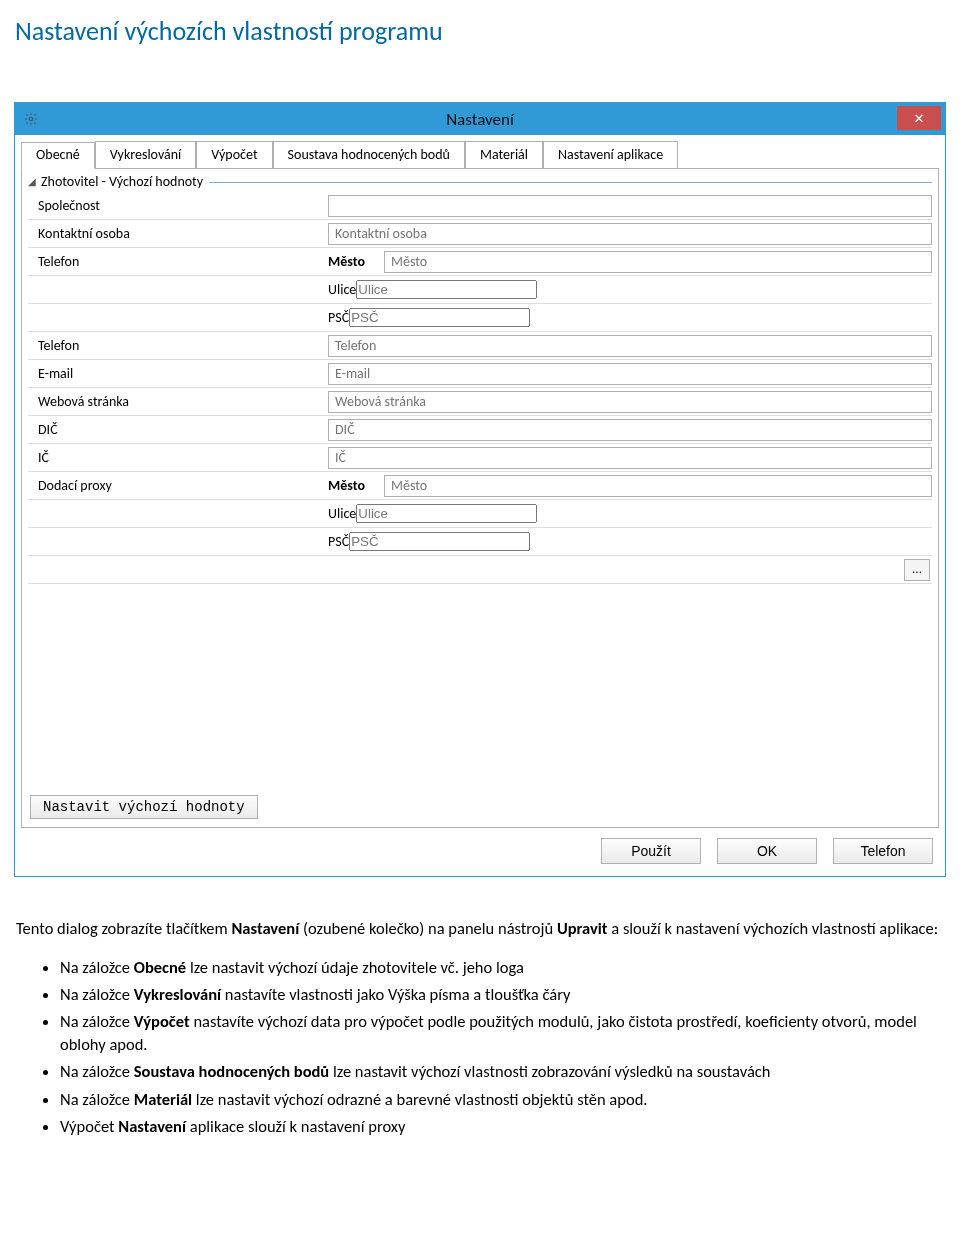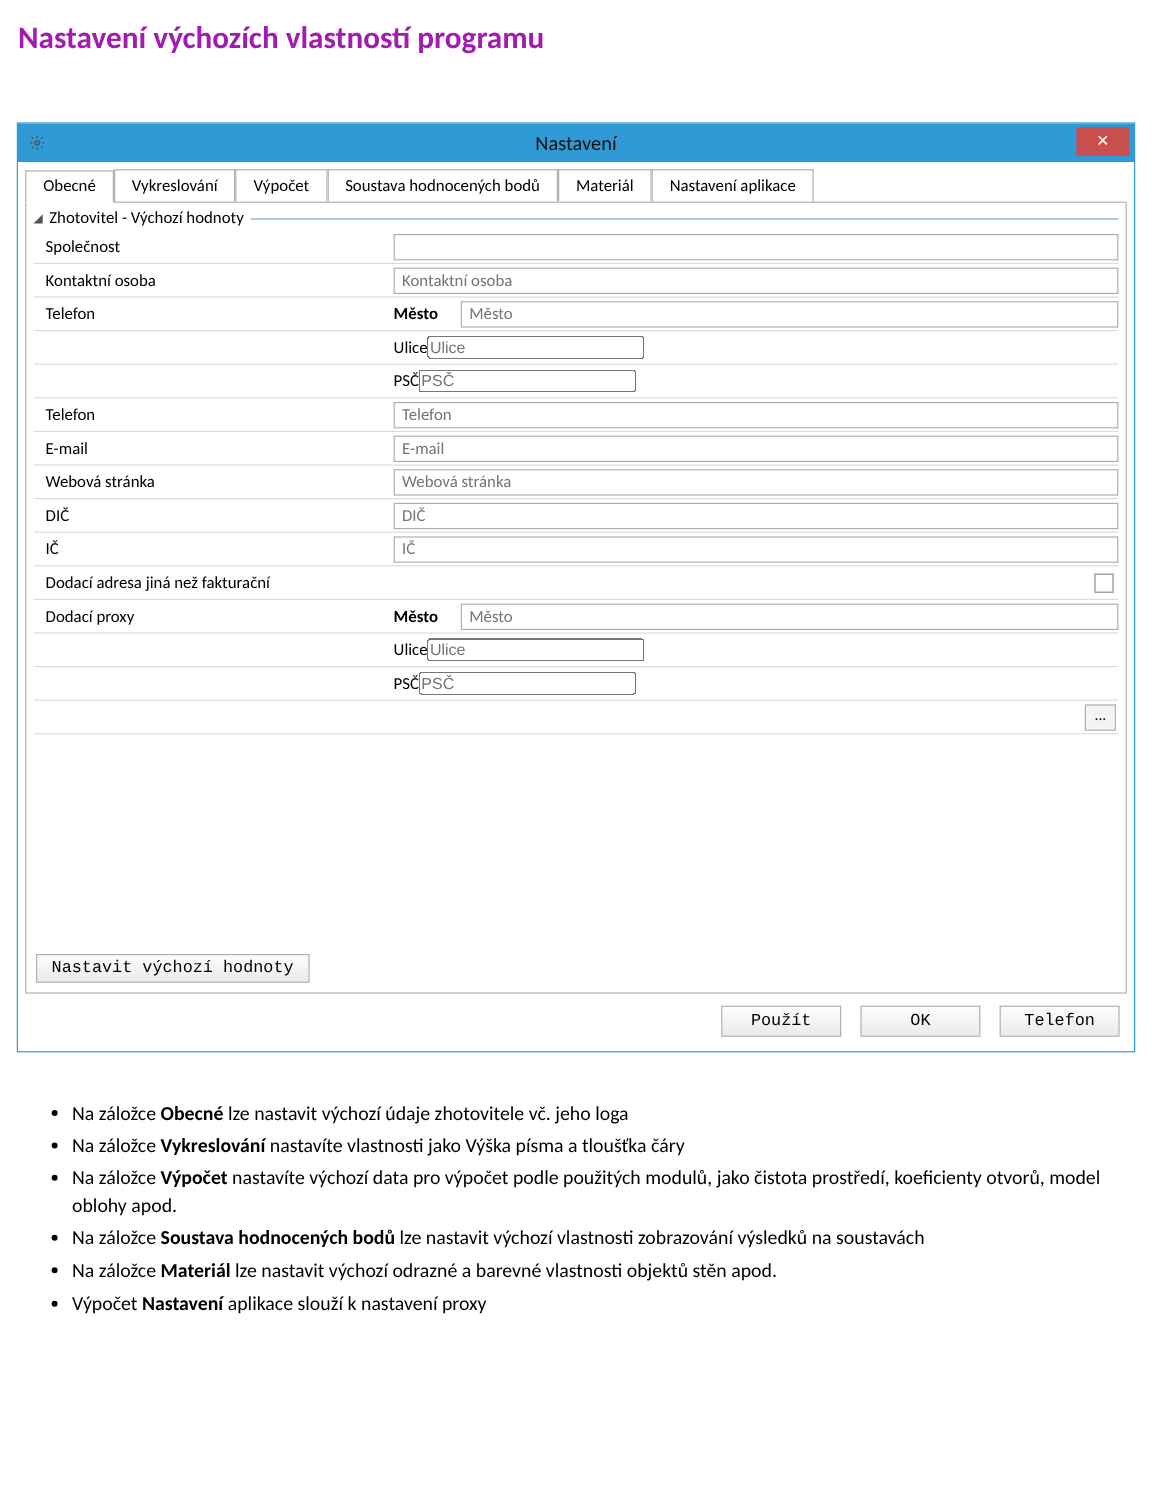--- a/index.html
+++ b/index.html
@@ -4,23 +4,23 @@
 <style>
   * { box-sizing: border-box; margin: 0; padding: 0; }
   body {
     font-family: "Segoe UI", Calibri, sans-serif;
     background: #ffffff;
     width: 960px;
     padding: 15px 10px;
     color: #000;
   }
   .page-title {
-    color: #a21caf;
+    color: #0369a1;
     font-size: 26px;
-    font-weight: 700;
+    font-weight: 400;
     margin-bottom: 55px;
     padding-left: 5px;
   }
   .dialog {
     border: 1px solid #2f9ad6;
     background: #fff;
     margin: 0 4px 40px 4px;
   }
   .titlebar {
     background: #2f9ad6;
@@ -184,21 +184,21 @@
     gap: 16px;
     padding: 10px 12px 12px 0;
   }
   .dialog-buttons button {
     width: 100px;
     height: 26px;
     border: 1px solid #b0b0b0;
     background: linear-gradient(#fdfdfd,#eaeaea);
     font-size: 14px;
     cursor: pointer;
-    font-family: Liberation Mono, monospace;
+    font-family: Liberation Sans, sans-serif;
   }
   .desc {
     font-size: 16.5px;
     line-height: 1.4;
     padding: 0 6px 0 6px;
   }
   .desc p { margin-bottom: 16px; }
   .desc ul { list-style: disc; padding-left: 44px; }
   .desc li { margin-bottom: 4px; }
   .desc .b { font-weight: bold; }
@@ -277,24 +277,20 @@
       </div>
       <div class="row">
         <div class="lbl">DIČ</div>
         <input type="text" placeholder="DIČ" style="">
       </div>
       <div class="row">
         <div class="lbl">IČ</div>
         <input type="text" placeholder="IČ" style="">
       </div>
 
-      <div class="row">
-        <div class="lbl" style="width:auto;flex:1">Dodací adresa jiná než fakturační</div>
-        <div class="chk"></div>
-      </div>
 
       <div class="row">
         <div class="lbl">Dodací proxy</div>
         <div class="sublbl">Město</div>
         <input type="text" placeholder="Město" style="">
       </div>
       <div class="subrow">
         <div class="sublbl">Ulice</div>
         <input type="text" placeholder="Ulice" style="">
       </div>
@@ -312,20 +308,23 @@
   </div>
 
   <div class="dialog-buttons">
     <button>Použít</button>
     <button>OK</button>
     <button>Telefon</button>
   </div>
 </div>
 
 <div class="desc">
+  <p>
+    <span>Tento dialog zobrazíte tlačítkem </span><span class="b">Nastavení</span><span> (ozubené kolečko) na panelu nástrojů </span><span class="b">Upravit</span><span> a slouží k nastavení výchozích vlastností aplikace:</span>
+  </p>
   <ul>
     <li><span>Na záložce </span><span class="b">Obecné</span><span> lze nastavit výchozí údaje zhotovitele vč. jeho loga</span></li>
     <li><span>Na záložce </span><span class="b">Vykreslování</span><span> nastavíte vlastnosti jako Výška písma a tloušťka čáry</span></li>
     <li><span>Na záložce </span><span class="b">Výpočet</span><span> nastavíte výchozí data pro výpočet podle použitých modulů, jako čistota prostředí, koeficienty otvorů, model oblohy apod.</span></li>
     <li><span>Na záložce </span><span class="b">Soustava hodnocených bodů</span><span> lze nastavit výchozí vlastnosti zobrazování výsledků na soustavách</span></li>
     <li><span>Na záložce </span><span class="b">Materiál</span><span> lze nastavit výchozí odrazné a barevné vlastnosti objektů stěn apod.</span></li>
     <li><span>Výpočet </span><span class="b">Nastavení</span><span> aplikace slouží k nastavení proxy</span></li>
   </ul>
 </div>
 

